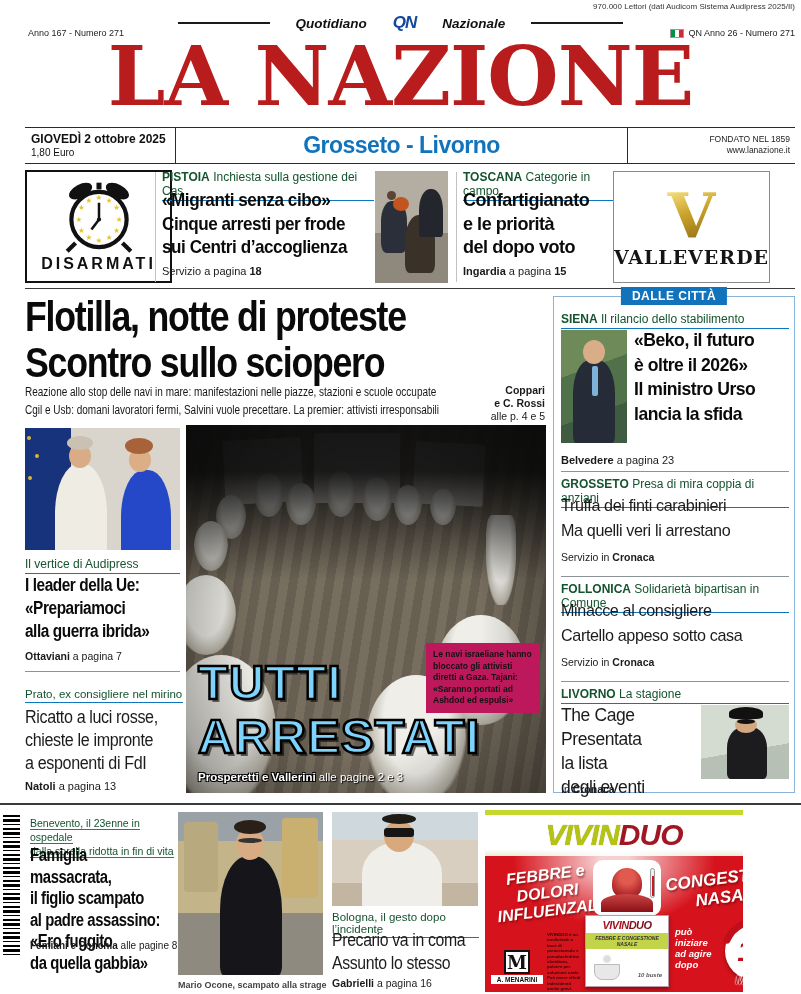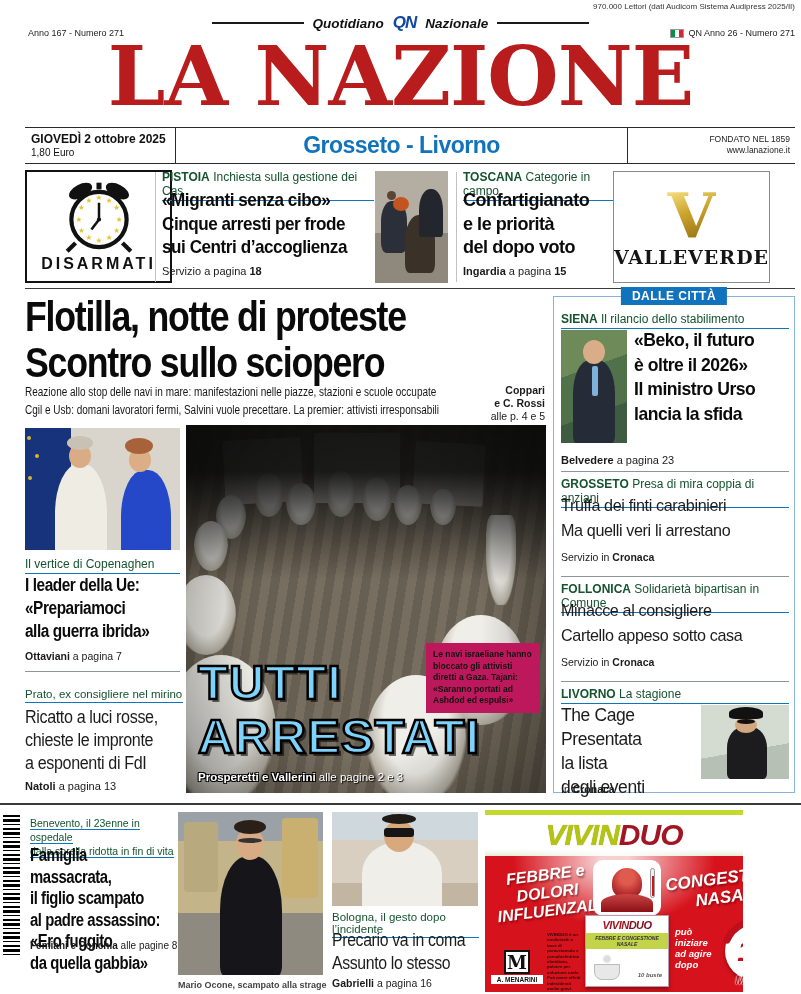--- a/index.html
+++ b/index.html
@@ -18,21 +18,21 @@
   .u { border-bottom:1.5px solid #0e76bd; padding-bottom:2px; }
   .hl { font-weight:800; color:#0b0b0b; letter-spacing:-0.5px; }
   .hl-light { font-weight:400; color:#1c1c1c; letter-spacing:-0.4px; }
   .by { font-size:11px; color:#1a1a1a; }
   .by b { font-weight:800; }
   .hrule { background:#3a3a3a; height:1px; }
   .vrule { background:#c2c2c2; width:1px; }
 
   
   .readers { top:2px; right:6px; font-size:8px; color:#333; }
-  .brandrow { top:13px; left:0; width:801px; display:flex; justify-content:center; align-items:center; gap:9px; }
+  .brandrow { top:13px; left:0; width:801px; display:flex; justify-content:center; align-items:center; gap:26px; }
   .brandline { width:92px; height:2px; background:#1a1a1a; }
   .brand-q, .brand-n { font-size:13.5px; font-weight:800; font-style:italic; color:#111; }
   .brand-qn { font-size:17px; font-weight:900; color:#13489c; letter-spacing:-1px; font-style:italic; }
   .issue-left { top:28px; left:28px; font-size:9px; color:#222; }
   .issue-right { top:28px; right:6px; font-size:9px; color:#222; display:flex; align-items:center; gap:4px; }
   .flag { width:14px; height:9px; border:.5px solid #999; display:inline-block;
           background:linear-gradient(90deg,#009246 0 33%,#fff 33% 66%,#ce2b37 66%); }
 
   
   .masthead { top:34px; left:0; width:801px; text-align:center;
@@ -320,21 +320,21 @@
     <div class="pf" style="left:2px;top:8px;width:4px;height:4px;background:#d8b433;"></div>
     <div class="pf" style="left:10px;top:26px;width:4px;height:4px;background:#d8b433;"></div>
     <div class="pf" style="left:3px;top:48px;width:4px;height:4px;background:#d8b433;"></div>
     <div class="pf" style="left:30px;top:36px;width:52px;height:110px;background:#efece4;border-radius:45% 45% 10% 10%;"></div>
     <div class="pf" style="left:44px;top:16px;width:22px;height:24px;background:#d9ac85;"></div>
     <div class="pf" style="left:42px;top:8px;width:26px;height:14px;background:#c9c2b4;"></div>
     <div class="pf" style="left:96px;top:42px;width:50px;height:104px;background:#2448c8;border-radius:45% 45% 10% 10%;"></div>
     <div class="pf" style="left:104px;top:20px;width:22px;height:24px;background:#dcae86;"></div>
     <div class="pf" style="left:100px;top:10px;width:28px;height:16px;background:#a8623a;"></div>
   </div>
-  <div class="abs cop-kick kick u">Il vertice di Copenaghen</div>
+  <div class="abs cop-kick kick u">Il vertice di Audipress</div>
   <div class="abs cop-hl hl pre sx sx88">I leader della Ue:
 «Prepariamoci
 alla guerra ibrida»</div>
   <div class="abs cop-by by">
     <b>Ottaviani</b>
     <span>a pagina 7</span>
   </div>
   <div class="abs hrule lc-sep" style="background:#8c9399;"></div>
   <div class="abs prato-kick kick u">Prato, ex consigliere nel mirino</div>
   <div class="abs prato-hl hl-light pre sx sx92">Ricatto a luci rosse,

